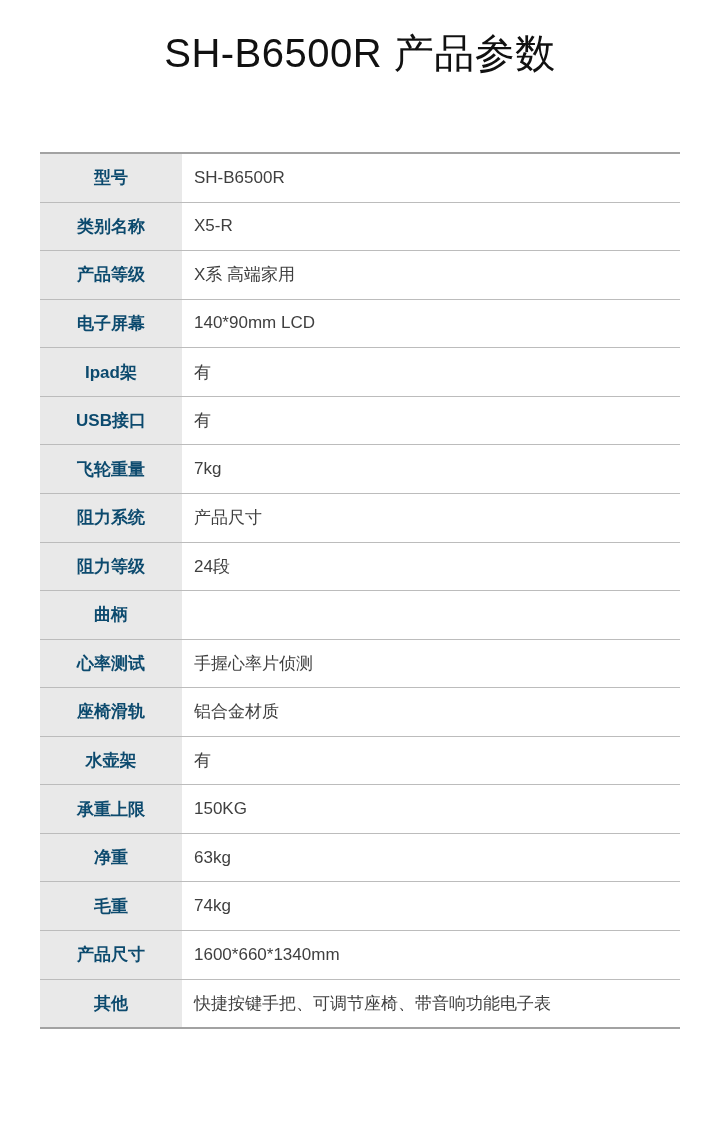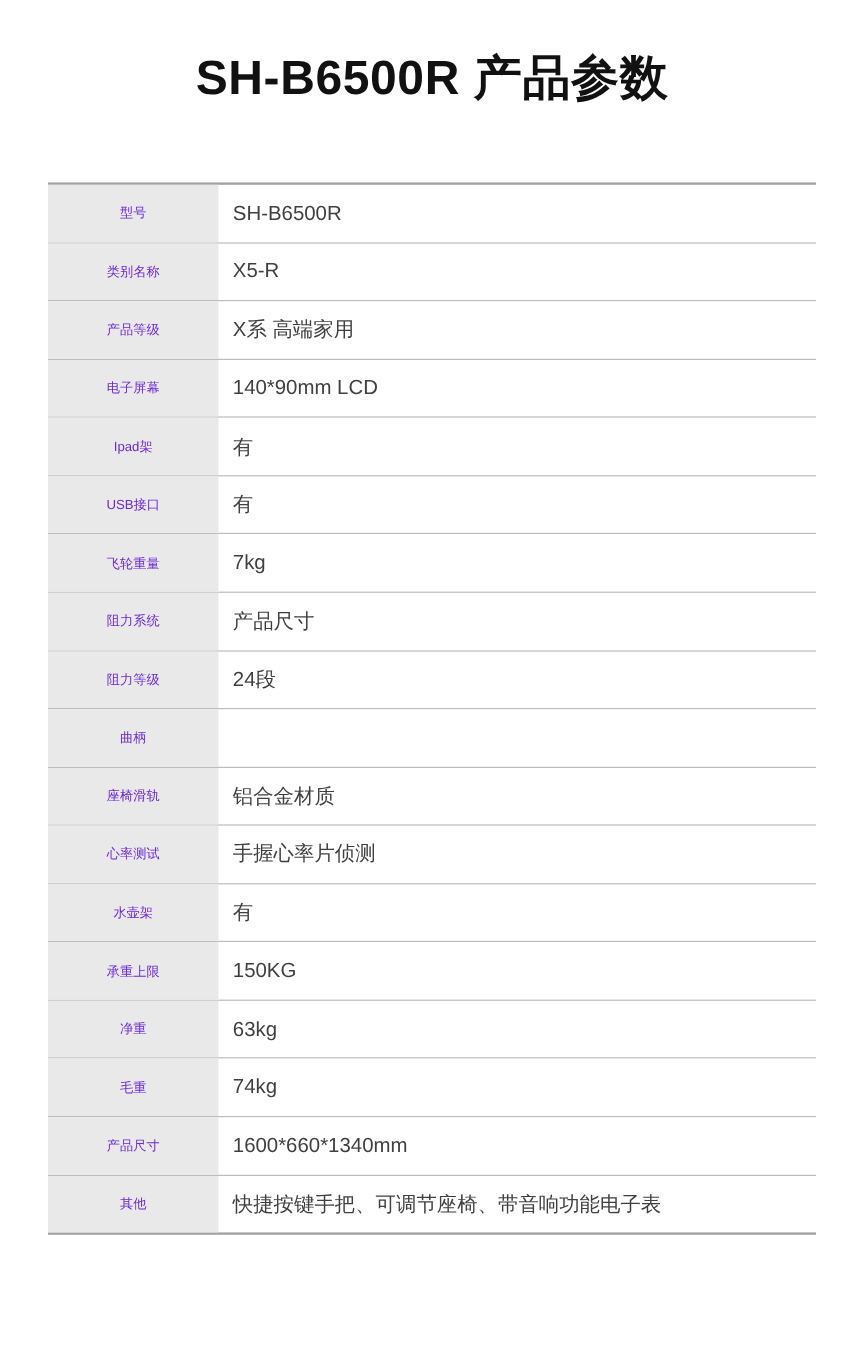--- a/index.html
+++ b/index.html
@@ -10,26 +10,26 @@
   }
   .page {
     position: relative;
     width: 720px;
     height: 1140px;
     background: #ffffff;
     overflow: hidden;
   }
   .page-title {
     margin: 0;
-    padding-top: 40px;
+    padding-top: 28px;
     height: 50px;
     line-height: 50px;
     text-align: center;
     font-size: 40px;
-    font-weight: 700;
+    font-weight: 400;
     color: #111111;
     letter-spacing: 0.5px;
   }
   .spec-table {
     box-sizing: border-box;
     position: absolute;
     left: 40px;
     top: 152px;
     width: 640px;
     height: 877px;
@@ -46,23 +46,23 @@
   .spec-row:not(:last-child) {
     border-bottom: 1px solid #bcbcbc;
   }
   .spec-label {
     width: 142px;
     flex: 0 0 142px;
     background: #e9e9e9;
     display: flex;
     align-items: center;
     justify-content: center;
-    font-size: 11px;
-    font-weight: 400;
-    color: #6d28d9;
+    font-size: 17px;
+    font-weight: 700;
+    color: #0c4a6e;
   }
   .spec-value {
     flex: 1 1 auto;
     display: flex;
     align-items: center;
     padding-left: 12px;
     font-size: 17px;
     font-weight: 400;
     color: #3f3f3f;
   }
@@ -118,27 +118,27 @@
   <div class="spec-row">
     <div class="spec-label">阻力等级</div>
     <div class="spec-value">24段</div>
   </div>
 
   <div class="spec-row">
     <div class="spec-label">曲柄</div>
   </div>
 
   <div class="spec-row">
-    <div class="spec-label">座椅滑轨</div>
-    <div class="spec-value">铝合金材质</div>
+    <div class="spec-label">心率测试</div>
+    <div class="spec-value">手握心率片侦测</div>
   </div>
 
   <div class="spec-row">
-    <div class="spec-label">心率测试</div>
-    <div class="spec-value">手握心率片侦测</div>
+    <div class="spec-label">座椅滑轨</div>
+    <div class="spec-value">铝合金材质</div>
   </div>
 
   <div class="spec-row">
     <div class="spec-label">水壶架</div>
     <div class="spec-value">有</div>
   </div>
 
   <div class="spec-row">
     <div class="spec-label">承重上限</div>
     <div class="spec-value">150KG</div>

